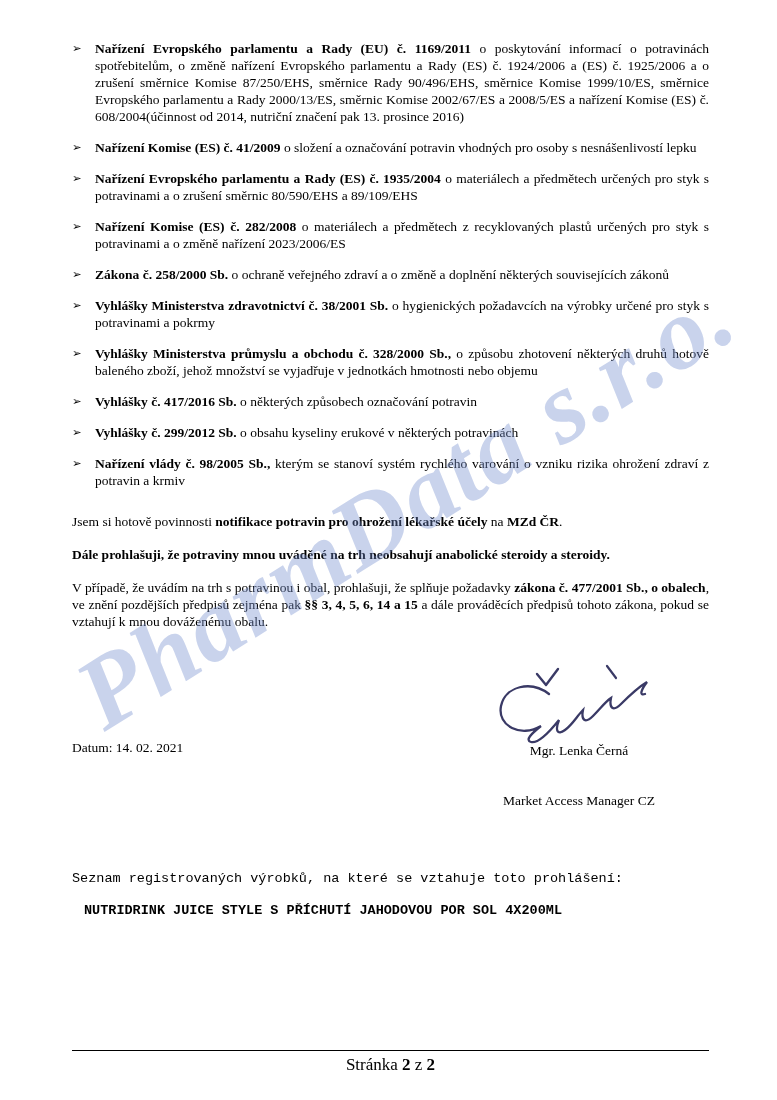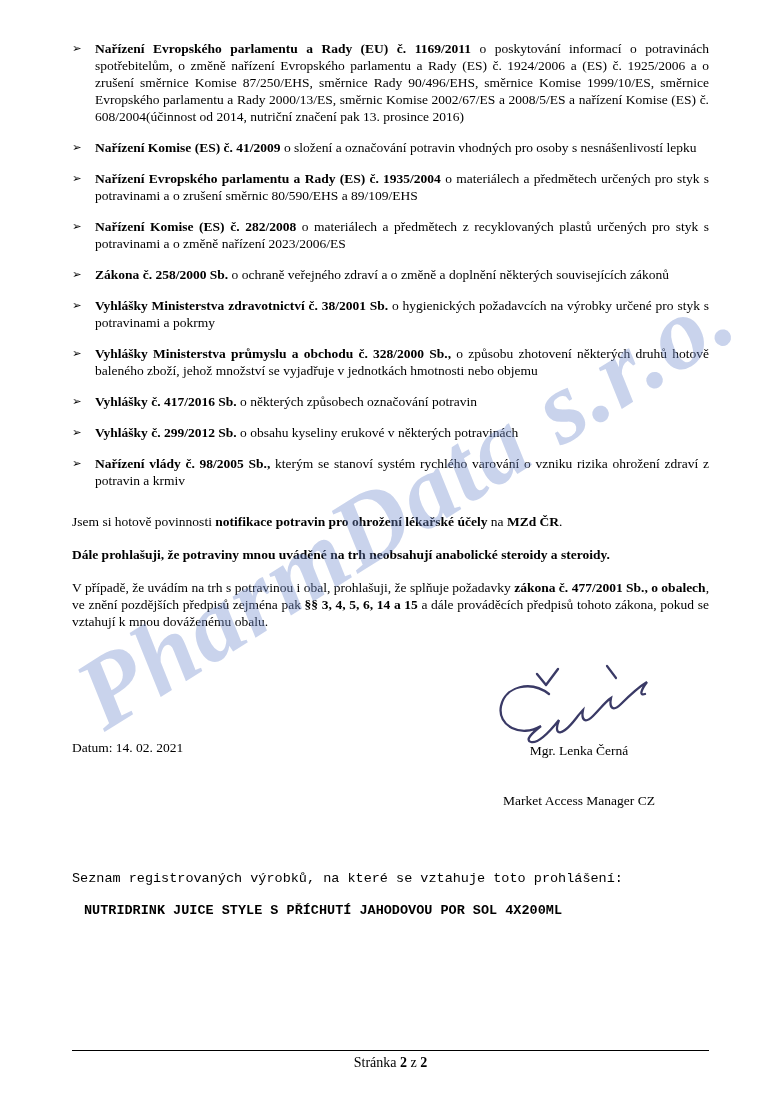--- a/index.html
+++ b/index.html
@@ -48,21 +48,21 @@
   .products-heading { line-height:17px; }
   .product-line { font-weight:bold; line-height:17px;margin-left:12px; }
   .product-list { margin-top:15px; }
 
   .footer {
     position:absolute;
     left:72px; right:68px;
     top:1050px;
     border-top:1px solid #000;
     text-align:center;
-    font-size:14px;
+    font-size:17px;
     padding-top:4px;
     z-index:2;
     background:transparent;
   }
 
   .watermark {
     position:absolute;
     left:-70px; top:445px;
     width:950px;
     text-align:center;

